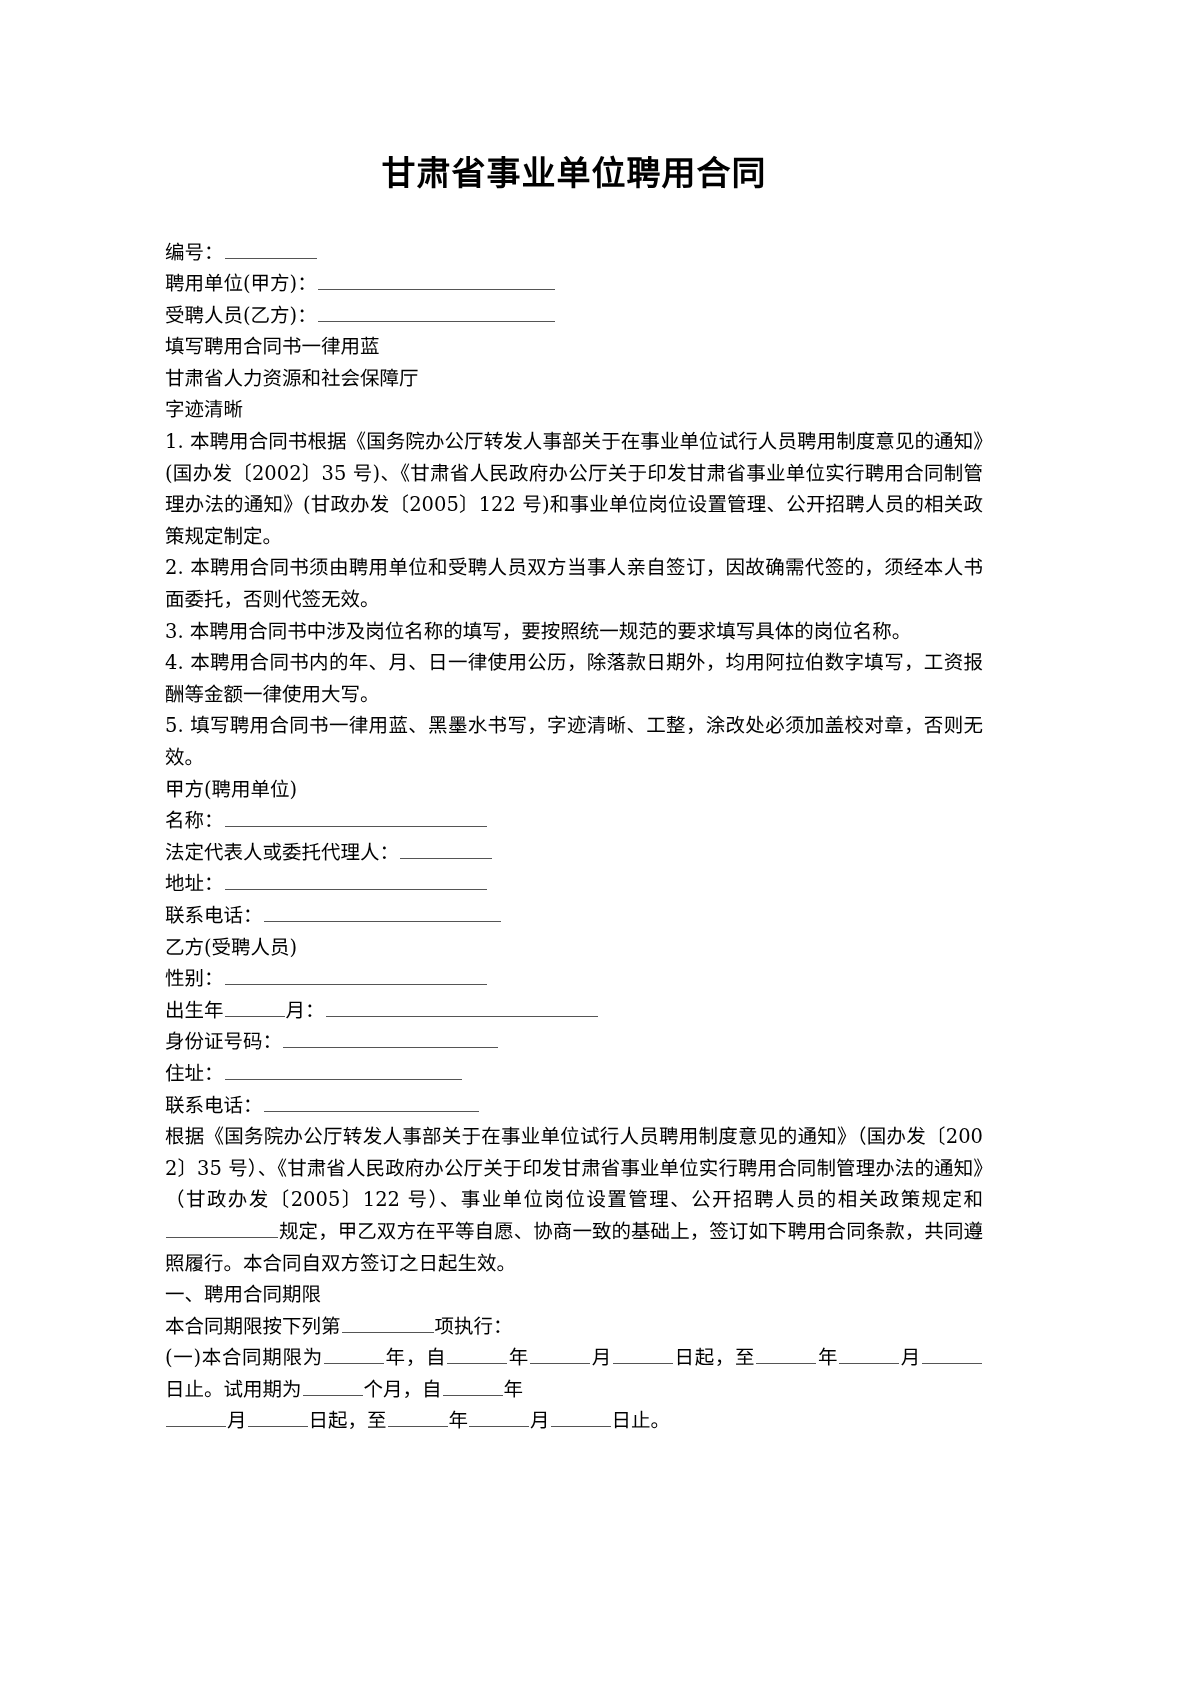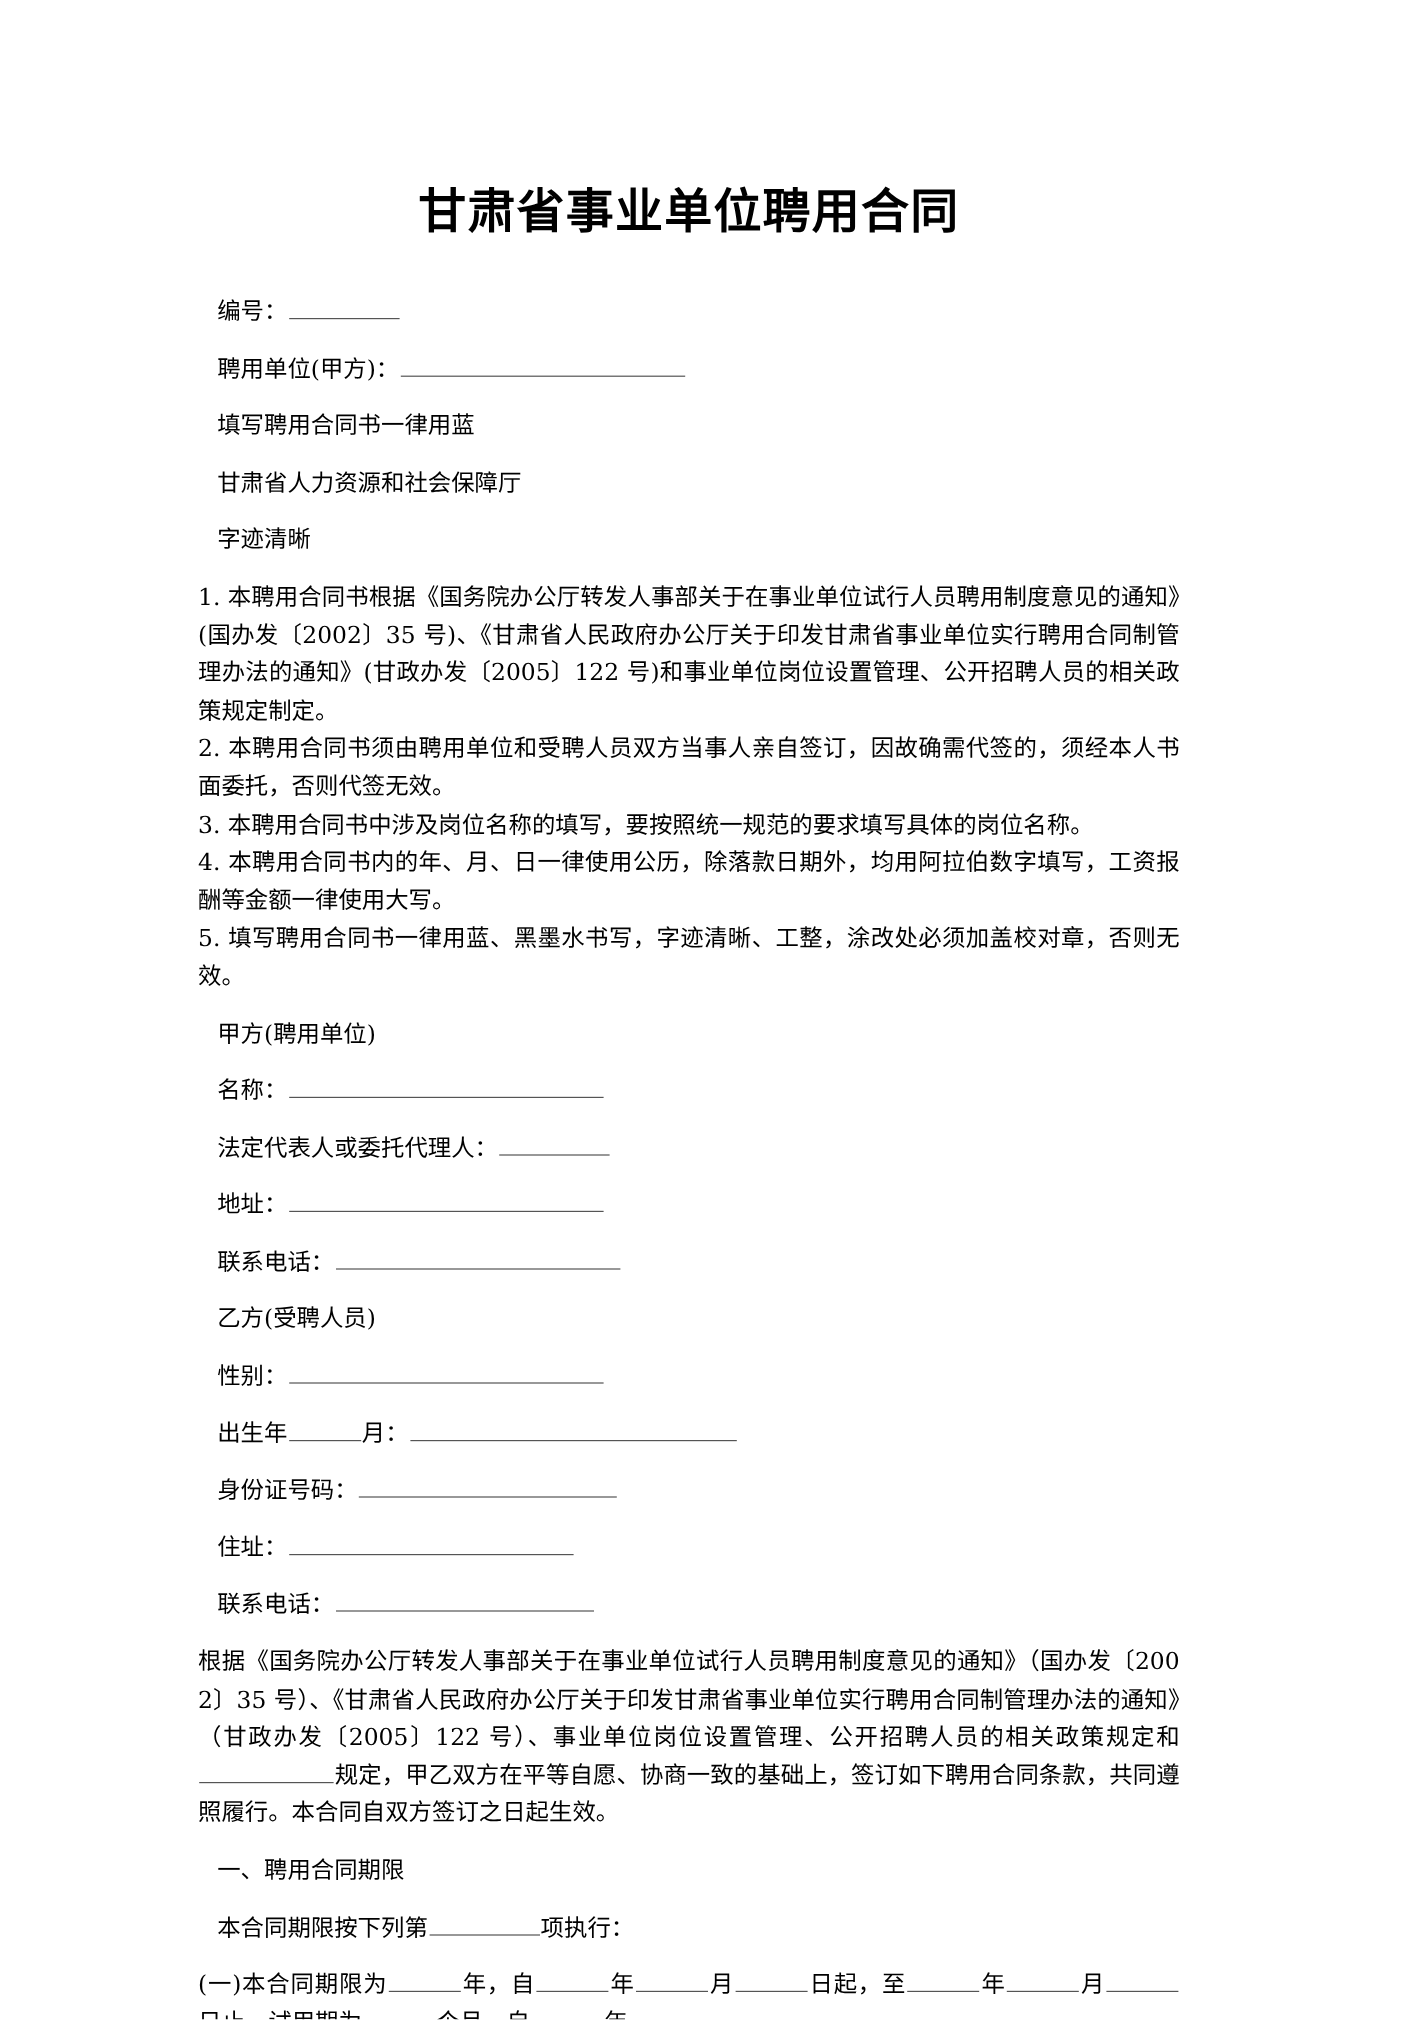--- a/index.html
+++ b/index.html
@@ -21,37 +21,37 @@
     box-sizing: border-box;
     overflow: hidden;
   }
   .content {
     position: absolute;
     left: 165px;
     top: 0;
     width: 818px;
   }
   .doc-title {
-    font-size: 40px;
+    font-size: 34px;
     font-weight: bold;
     text-align: center;
     letter-spacing: 1px;
     margin: 0;
     padding-top: 152px;
     padding-bottom: 0;
     line-height: 1.25;
     font-family: "DejaVu Serif", "Liberation Serif", serif;
   }
   .body-block {
     margin-top: 42px;
     font-size: 19.5px;
     line-height: 31.6px;
   }
   .line {
-    margin: 16px;
+    margin: 0;
     padding: 0;
     white-space: pre-wrap;
     word-break: break-all;
   }
   .para {
     margin: 0;
     padding: 0;
     text-align: justify;
     text-justify: inter-ideograph;
     word-break: break-all;
@@ -76,20 +76,21 @@
 
 <div class="page">
   <div class="content">
 
     <h1 class="doc-title">甘肃省事业单位聘用合同</h1>
 
     <div class="body-block">
 
       <p class="line"><span>编号：</span><span class="blank b-md"></span></p>
       <p class="line"><span>聘用单位(甲方)：</span><span class="blank b-4xl"></span></p>
+      <p class="line"><span>受聘人员(乙方)：</span><span class="blank b-4xl"></span></p>
 
       <p class="line">填写聘用合同书一律用蓝</p>
       <p class="line">甘肃省人力资源和社会保障厅</p>
 
       <p class="line">字迹清晰</p>
       <p class="para">1. 本聘用合同书根据《国务院办公厅转发人事部关于在事业单位试行人员聘用制度意见的通知》(国办发〔2002〕35 号)、《甘肃省人民政府办公厅关于印发甘肃省事业单位实行聘用合同制管理办法的通知》(甘政办发〔2005〕122 号)和事业单位岗位设置管理、公开招聘人员的相关政策规定制定。</p>
       <p class="para">2. 本聘用合同书须由聘用单位和受聘人员双方当事人亲自签订，因故确需代签的，须经本人书面委托，否则代签无效。</p>
       <p class="para">3. 本聘用合同书中涉及岗位名称的填写，要按照统一规范的要求填写具体的岗位名称。</p>
       <p class="para">4. 本聘用合同书内的年、月、日一律使用公历，除落款日期外，均用阿拉伯数字填写，工资报酬等金额一律使用大写。</p>
       <p class="para">5. 填写聘用合同书一律用蓝、黑墨水书写，字迹清晰、工整，涂改处必须加盖校对章，否则无效。</p>

